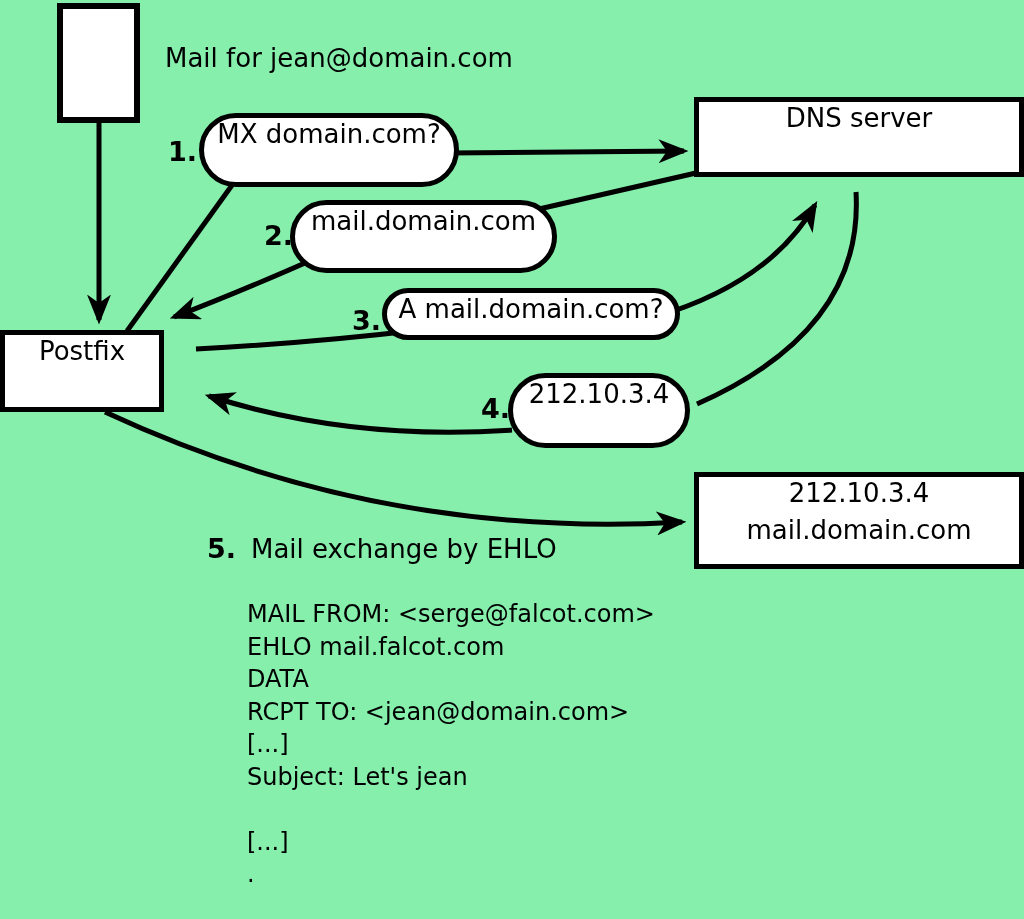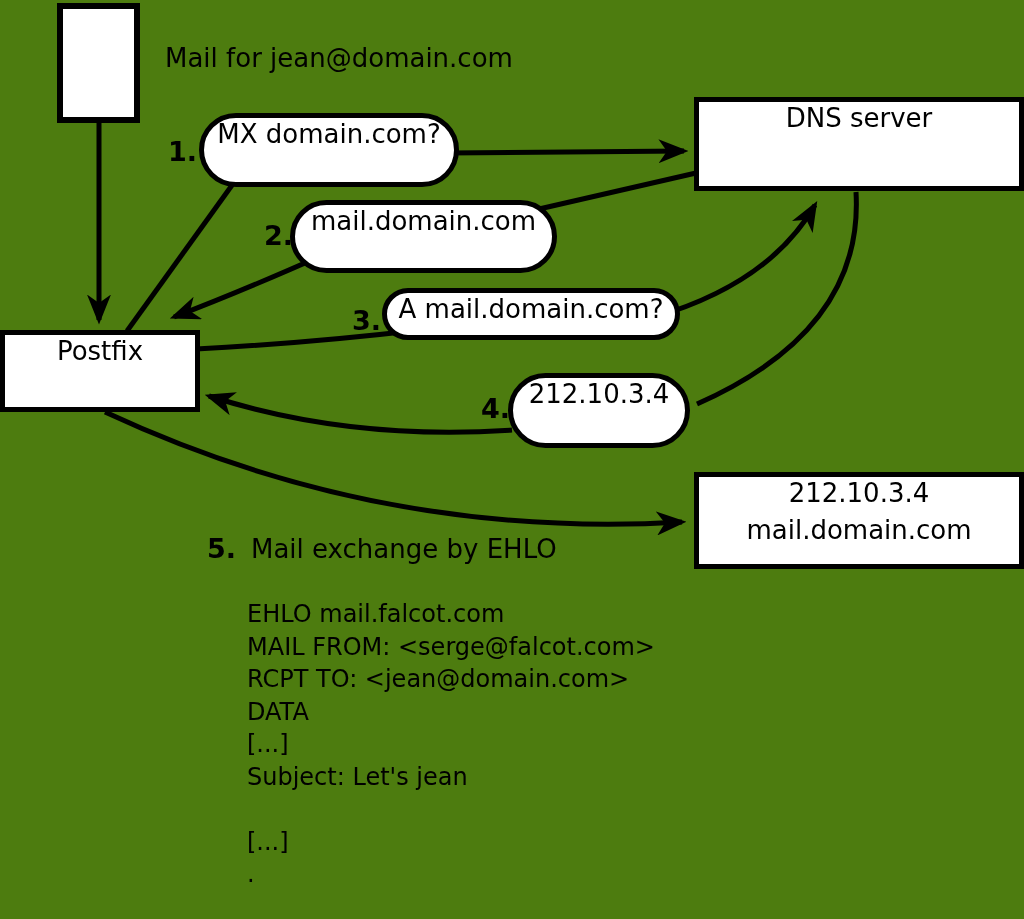--- a/index.html
+++ b/index.html
@@ -1,17 +1,17 @@
 <!DOCTYPE html>
 <html><head>
 <meta charset="utf-8">
 <style>
   html,body{margin:0;padding:0;background:#fff;}
   #stage{
-    position:relative;width:1024px;height:919px;background:#4d7c0f;
+    position:relative;width:1024px;height:919px;background:#86efac;
     font-family:"DejaVu Sans","Liberation Sans",sans-serif;color:#000;overflow:hidden;
   }
   #arrow-layer{position:absolute;left:0;top:0;z-index:1;}
   .node{
     position:absolute;z-index:2;background:#fff;border:5px solid #000;
     display:flex;align-items:flex-start;justify-content:center;
     font-size:26px;line-height:1.25;box-sizing:border-box;text-align:center;
   }
   .pill{border-radius:40px;}
   .num{
@@ -44,25 +44,25 @@
       <path d="M 856 192 Q 864 330 697 404"></path>
       <path d="M 512 430 Q 350 441 209 396" marker-end="url(#ah)"></path>
       <path d="M 105 412 Q 380 540 682 522" marker-end="url(#ah)"></path>
     </g>
   </svg>
 
   <div class="node" style="left:57px;top:3px;width:83px;height:120px;border-width:6px;"></div>
 
   <div class="floating-label" style="left:165px;top:44px;">Mail for jean@domain.com</div>
 
-  <div class="node" style="left:0px;top:330px;width:200px;height:82px;">
+  <div class="node" style="left:0px;top:330px;width:164px;height:82px;">
     <span>Postfix</span>
   </div>
 
-  <div class="node" style="left:694px;top:97px;width:330px;height:94px;">
+  <div class="node" style="left:694px;top:97px;width:330px;height:80px;">
     <span>DNS server</span>
   </div>
 
   <div class="node" style="left:694px;top:472px;width:330px;height:97px;">
     <div class="dest-lines">
       <span>212.10.3.4</span>
       <span>mail.domain.com</span>
     </div>
   </div>
 
@@ -81,24 +81,24 @@
 
   <div class="num" style="left:168px;top:138px;">1.</div>
   <div class="num" style="left:264px;top:222px;">2.</div>
   <div class="num" style="left:352px;top:307px;">3.</div>
   <div class="num" style="left:481px;top:395px;">4.</div>
   <div class="num" style="left:207px;top:535px;">5.</div>
 
   <div class="floating-label" style="left:251px;top:535px;">Mail exchange by EHLO</div>
 
   <div id="smtp-block">
+    <div class="smtp-line">MAIL FROM: &lt;serge@falcot.com&gt;</div>
     <div class="smtp-line">EHLO mail.falcot.com</div>
-    <div class="smtp-line">MAIL FROM: &lt;serge@falcot.com&gt;</div>
+    <div class="smtp-line">DATA</div>
     <div class="smtp-line">RCPT TO: &lt;jean@domain.com&gt;</div>
-    <div class="smtp-line">DATA</div>
     <div class="smtp-line">[...]</div>
     <div class="smtp-line">Subject: Let's jean</div>
     <div class="smtp-line"></div>
     <div class="smtp-line">[...]</div>
     <div class="smtp-line">.</div>
   </div>
 
 </div>
 
 </body></html>

